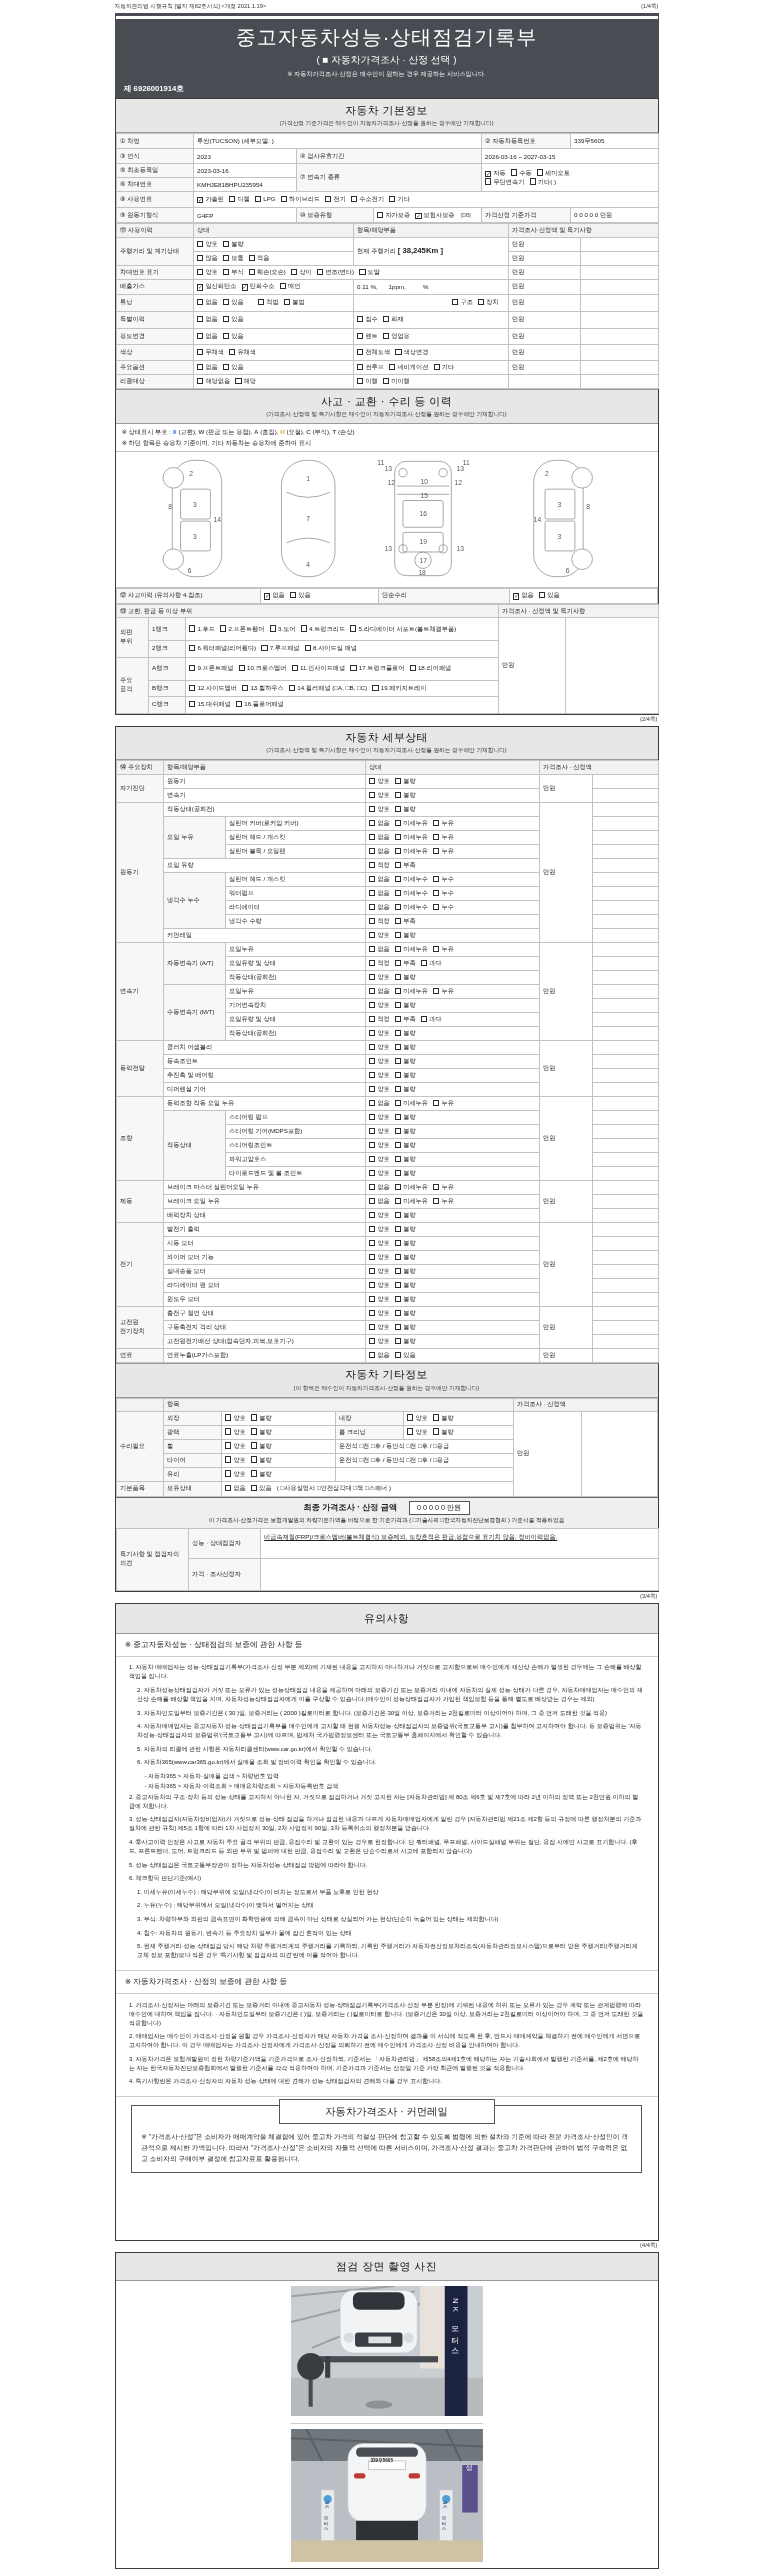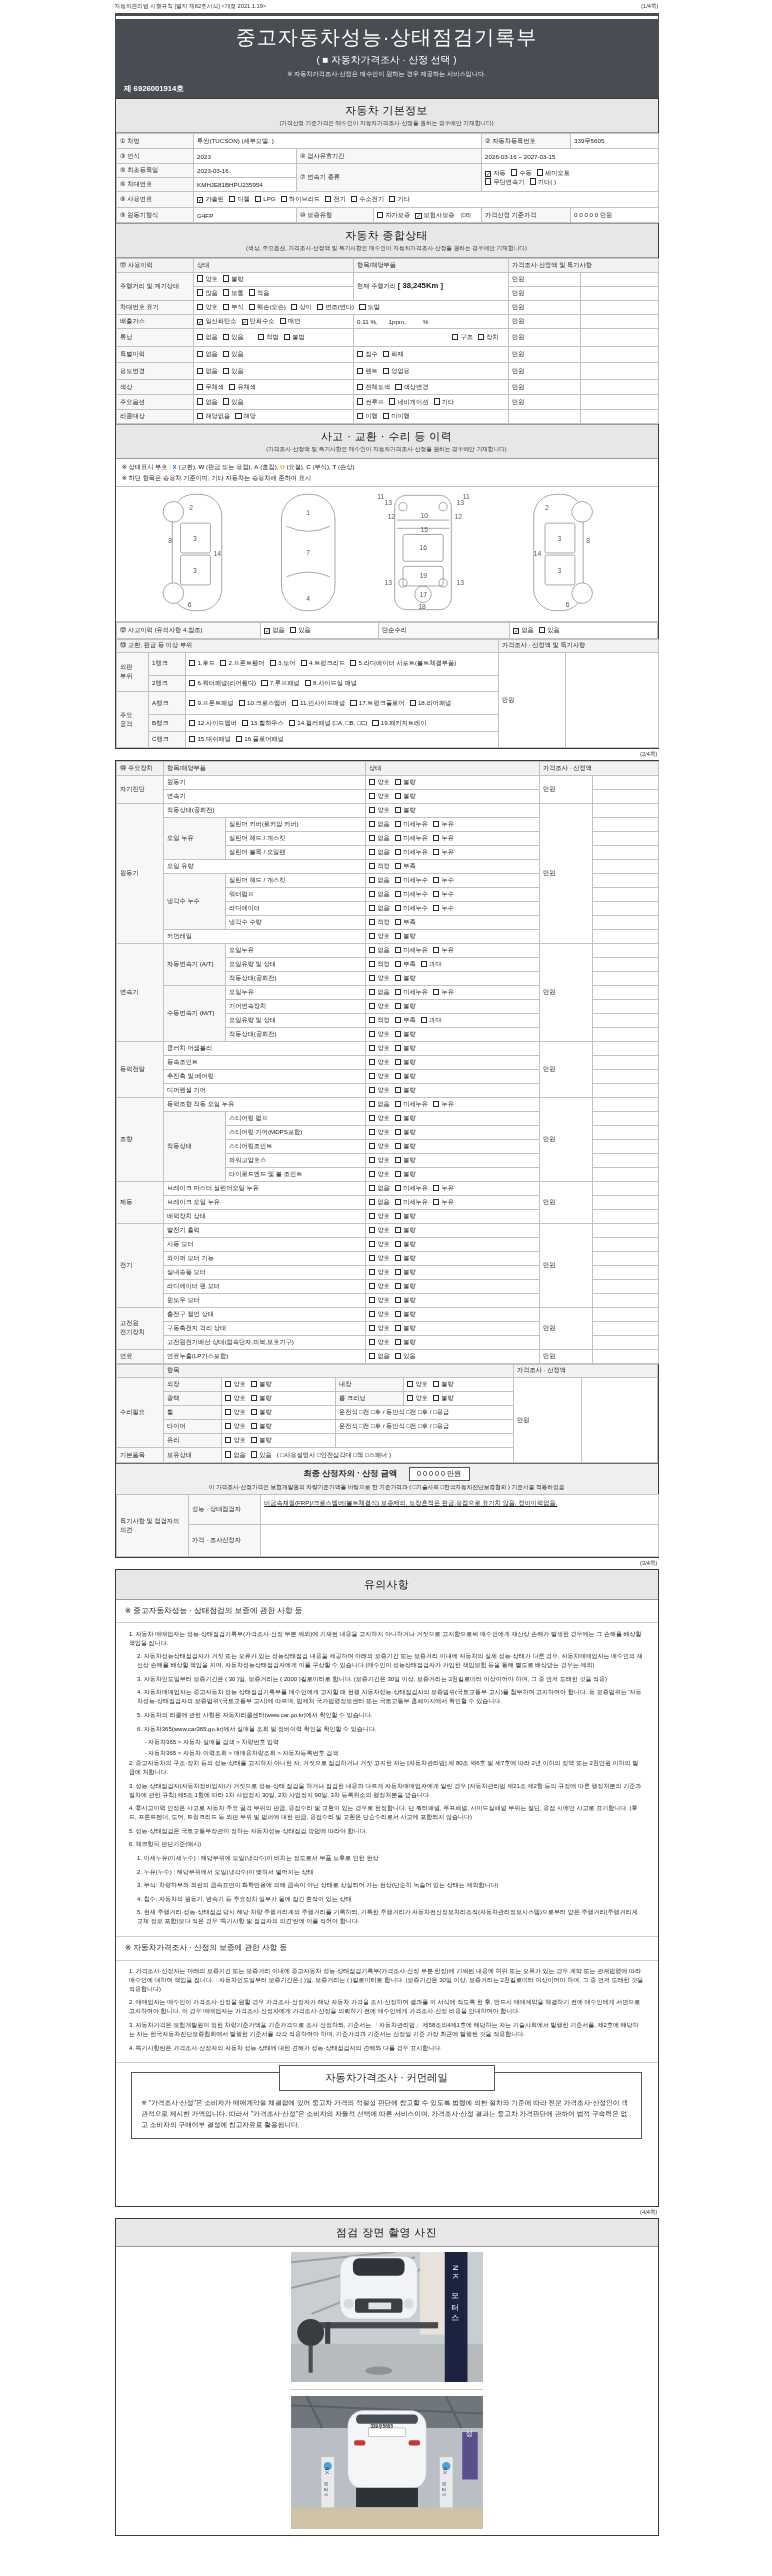--- a/index.html
+++ b/index.html
@@ -141,24 +141,20 @@
         <td class="lbl">⑨ 원동기형식</td>
         <td>G4FP</td>
         <td class="lbl">⑩ 보증유형</td>
         <td><span><span class="opt"><span class="cb"></span><span class="ol">자가보증</span></span><span class="opt"><span class="cb">✓</span><span class="ol">보험사보증</span></span></span><span class="wtag">[DB]</span></td>
         <td class="lbl">가격산정 기준가격</td>
         <td>0 0 0 0 0 만원</td>
       </tr>
     </tbody>
       </table>
 
-    <div class="sec-head" style="border-top:0.5px solid #9a9a9a">
-      <div class="sec-title">자동차 종합상태</div>
-      <div class="sec-sub">(색상, 주요옵션, 가격조사·산정액 및 특기사항은 매수인이 자동차가격조사·산정을 원하는 경우에만 기재합니다)</div>
-    </div>
 
     <table class="frm">
       <colgroup>
           <col style="width:77px">
           <col style="width:160px">
           <col style="width:155px">
           <col style="width:72px">
           <col style="width:78px">
         </colgroup>
       <tbody>
@@ -372,20 +368,24 @@
             <td class="lbl ctr">C랭크</td>
             <td><span class="opt"><span class="cb"></span><span class="ol">15.대쉬패널</span></span><span class="opt"><span class="cb"></span><span class="ol">16.플로어패널</span></span></td>
           </tr>
         </tbody>
     </table>
   </div>
 
   <div class="marker-row"><span>(2/4쪽)</span></div>
 
   <div class="pgbox">
+    <div class="sec-head">
+      <div class="sec-title">자동차 세부상태</div>
+      <div class="sec-sub">(가격조사·산정액 및 특기사항은 매수인이 자동차가격조사·산정을 원하는 경우에만 기재합니다)</div>
+    </div>
 
     <table class="frm" id="detail-table">
       <colgroup>
           <col style="width:47px">
           <col style="width:62px">
           <col style="width:140px">
           <col style="width:174px">
           <col style="width:53px">
           <col style="width:66px">
         </colgroup>
@@ -627,20 +627,24 @@
           <tr style="height: 14px;">
             <td class="lbl" rowspan="1">연료</td>
             <td colspan="2">연료누출(LP가스포함)</td>
             <td><span class="opt"><span class="cb"></span><span class="ol">없음</span></span><span class="opt"><span class="cb"></span><span class="ol">있음</span></span></td>
             <td class="pricecell" rowspan="1">만원</td>
             <td class="speccell"></td>
           </tr>
         </tbody>
     </table>
 
+    <div class="sec-head" style="border-top:0.5px solid #9a9a9a">
+      <div class="sec-title">자동차 기타정보</div>
+      <div class="sec-sub">(이 항목은 매수인이 자동차가격조사·산정을 원하는 경우에만 기재합니다)</div>
+    </div>
 
     <table class="frm">
       <colgroup>
           <col style="width:47px">
           <col style="width:58px">
           <col style="width:114px">
           <col style="width:68px">
           <col style="width:110px">
           <col style="width:68px">
           <col style="width:76px">
@@ -683,21 +687,21 @@
       </tr>
       <tr style="height:15.5px">
         <td class="lbl ctr">기본품목</td>
         <td class="lbl">보유상태</td>
         <td colspan="3"><span><span class="opt"><span class="cb"></span><span class="ol">없음</span></span><span class="opt"><span class="cb"></span><span class="ol">있음</span></span></span><span>( □사용설명서 □안전삼각대 □잭 □스패너 )</span></td>
       </tr>
     </tbody>
       </table>
 
     <div class="final-band">
-      <span class="final-main">최종 산정자의 · 산정 금액</span>
+      <span class="final-main">최종 가격조사 · 산정 금액</span>
       <span class="final-value">0 0 0 0 0 만원</span>
       <div class="final-note">이 가격조사·산정가격은 보험개발원의 차량기준가액을 바탕으로 한 기준가격과 ( □기술사회 □한국자동차진단보증협회 ) 기준서를 적용하였음</div>
     </div>
 
     <table class="frm">
       <colgroup>
           <col style="width:72px">
           <col style="width:72px">
           <col style="width:398px">
         </colgroup>

